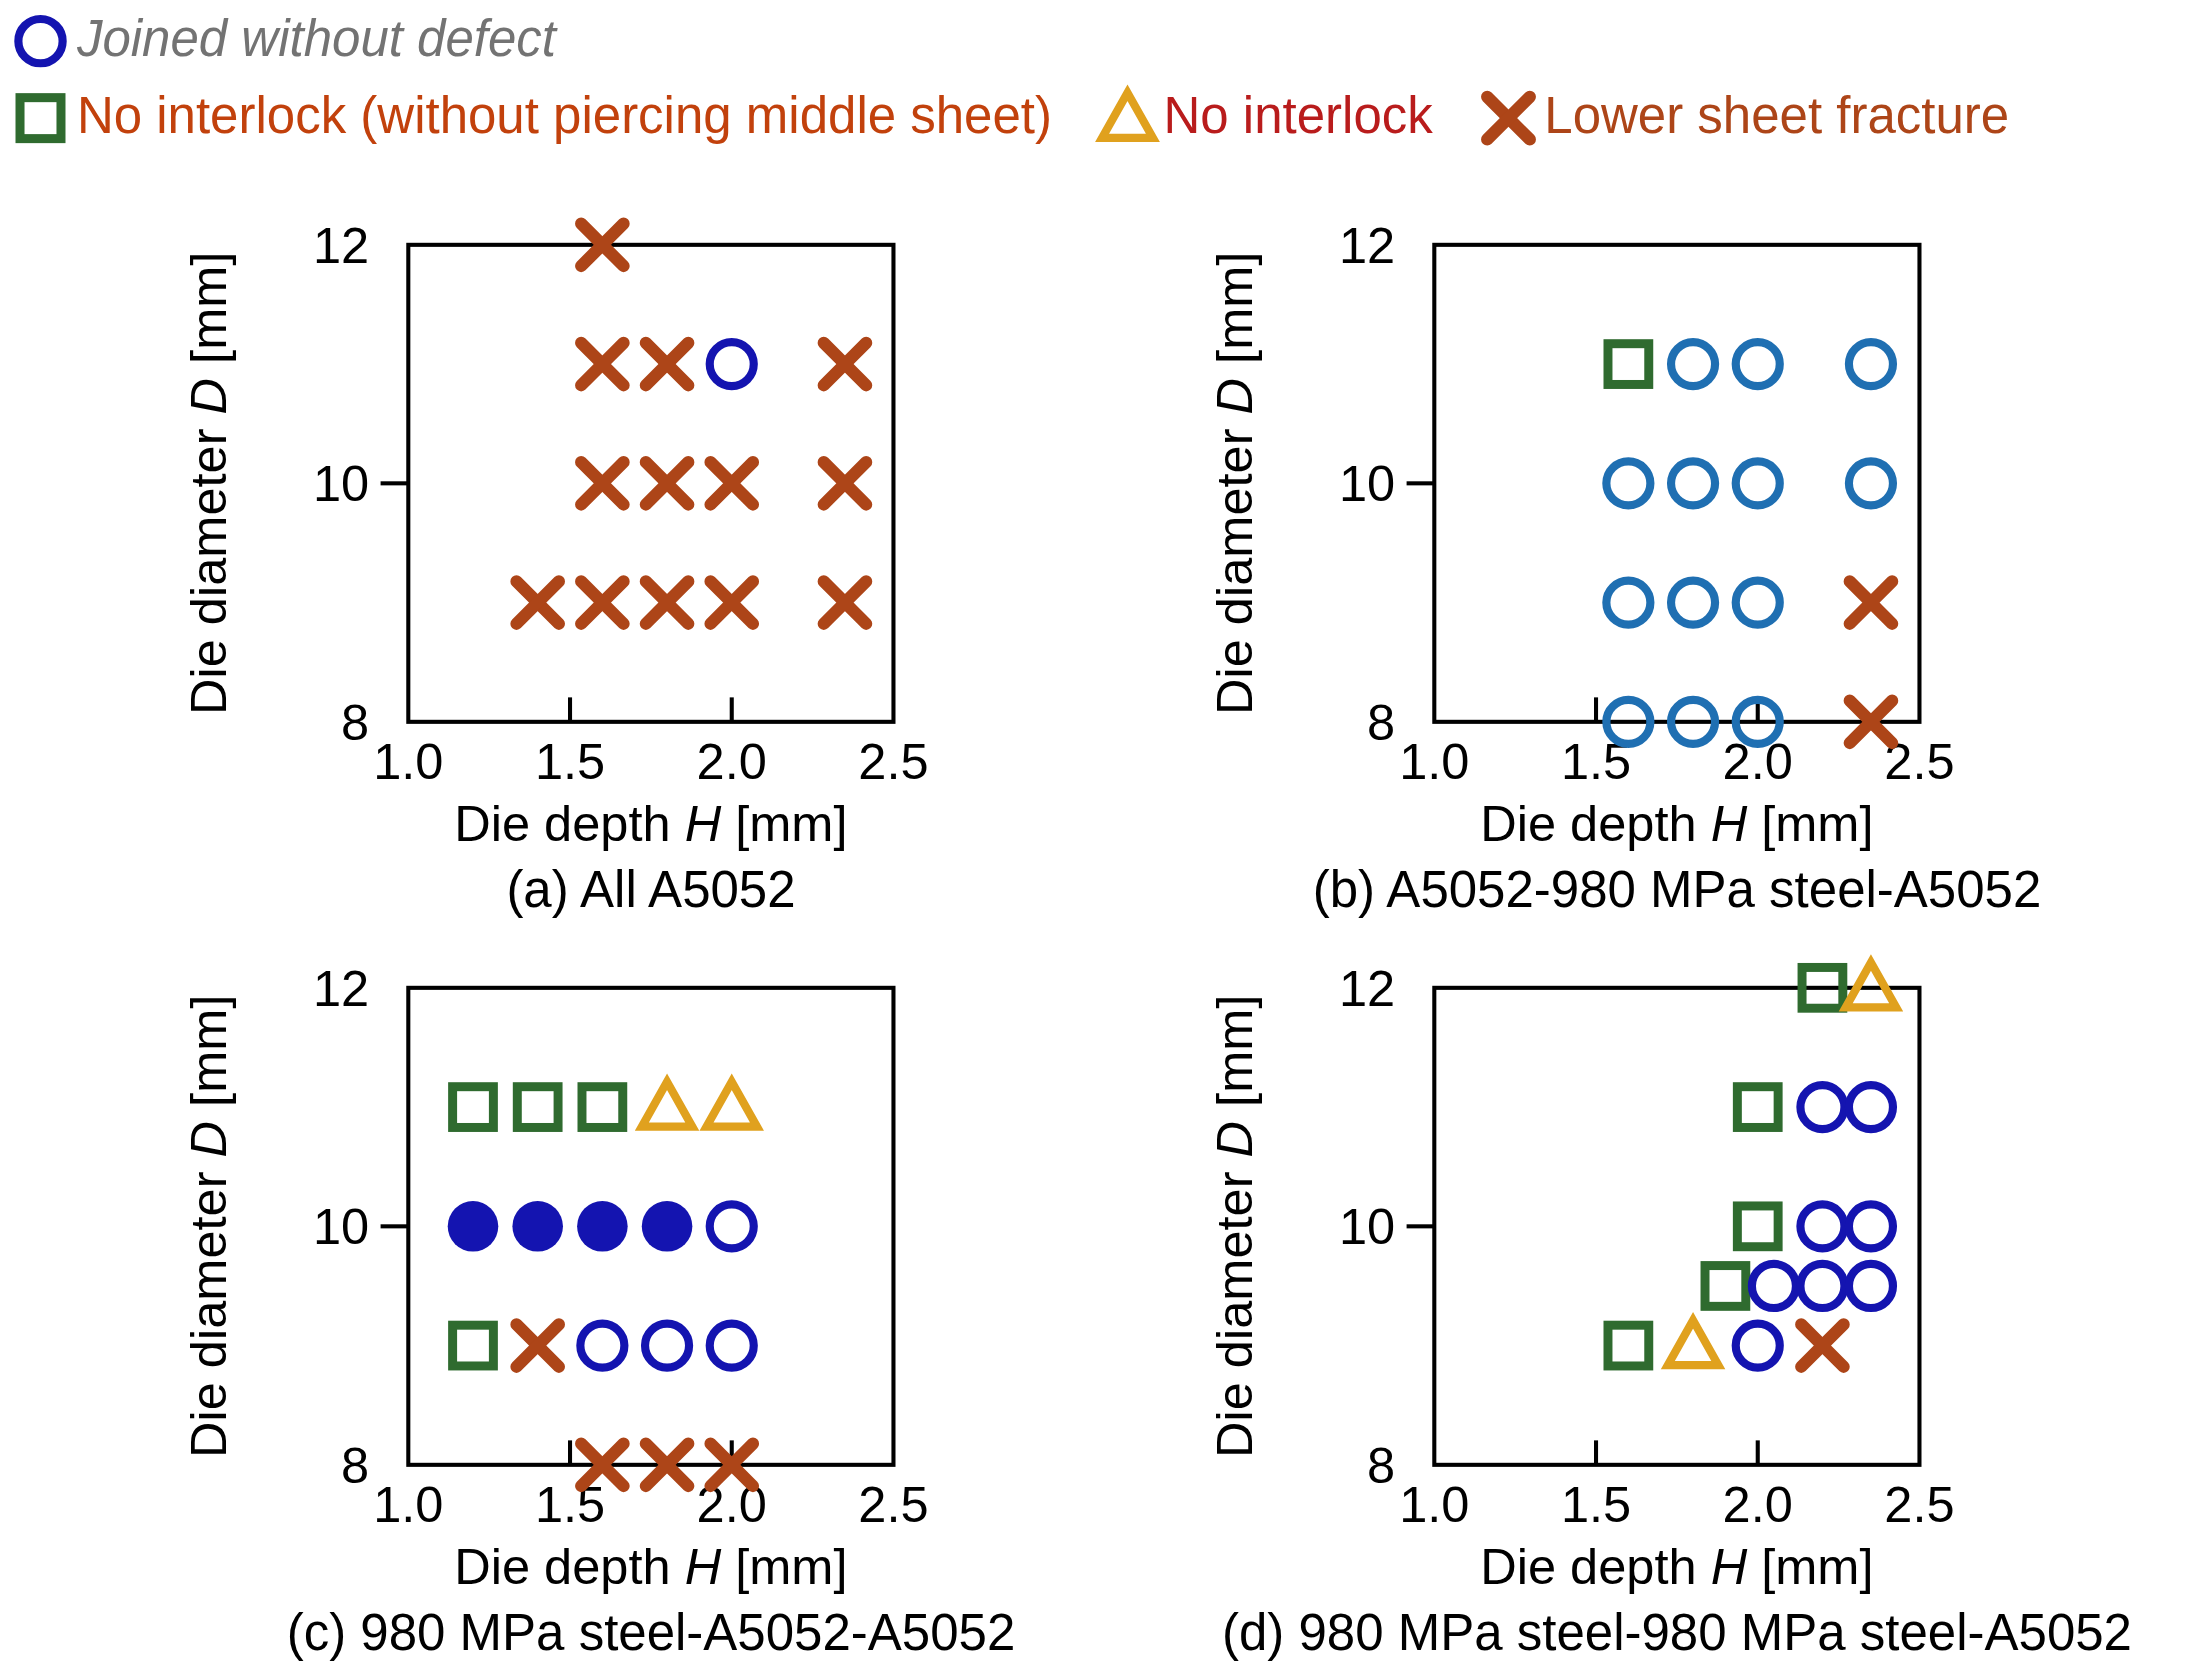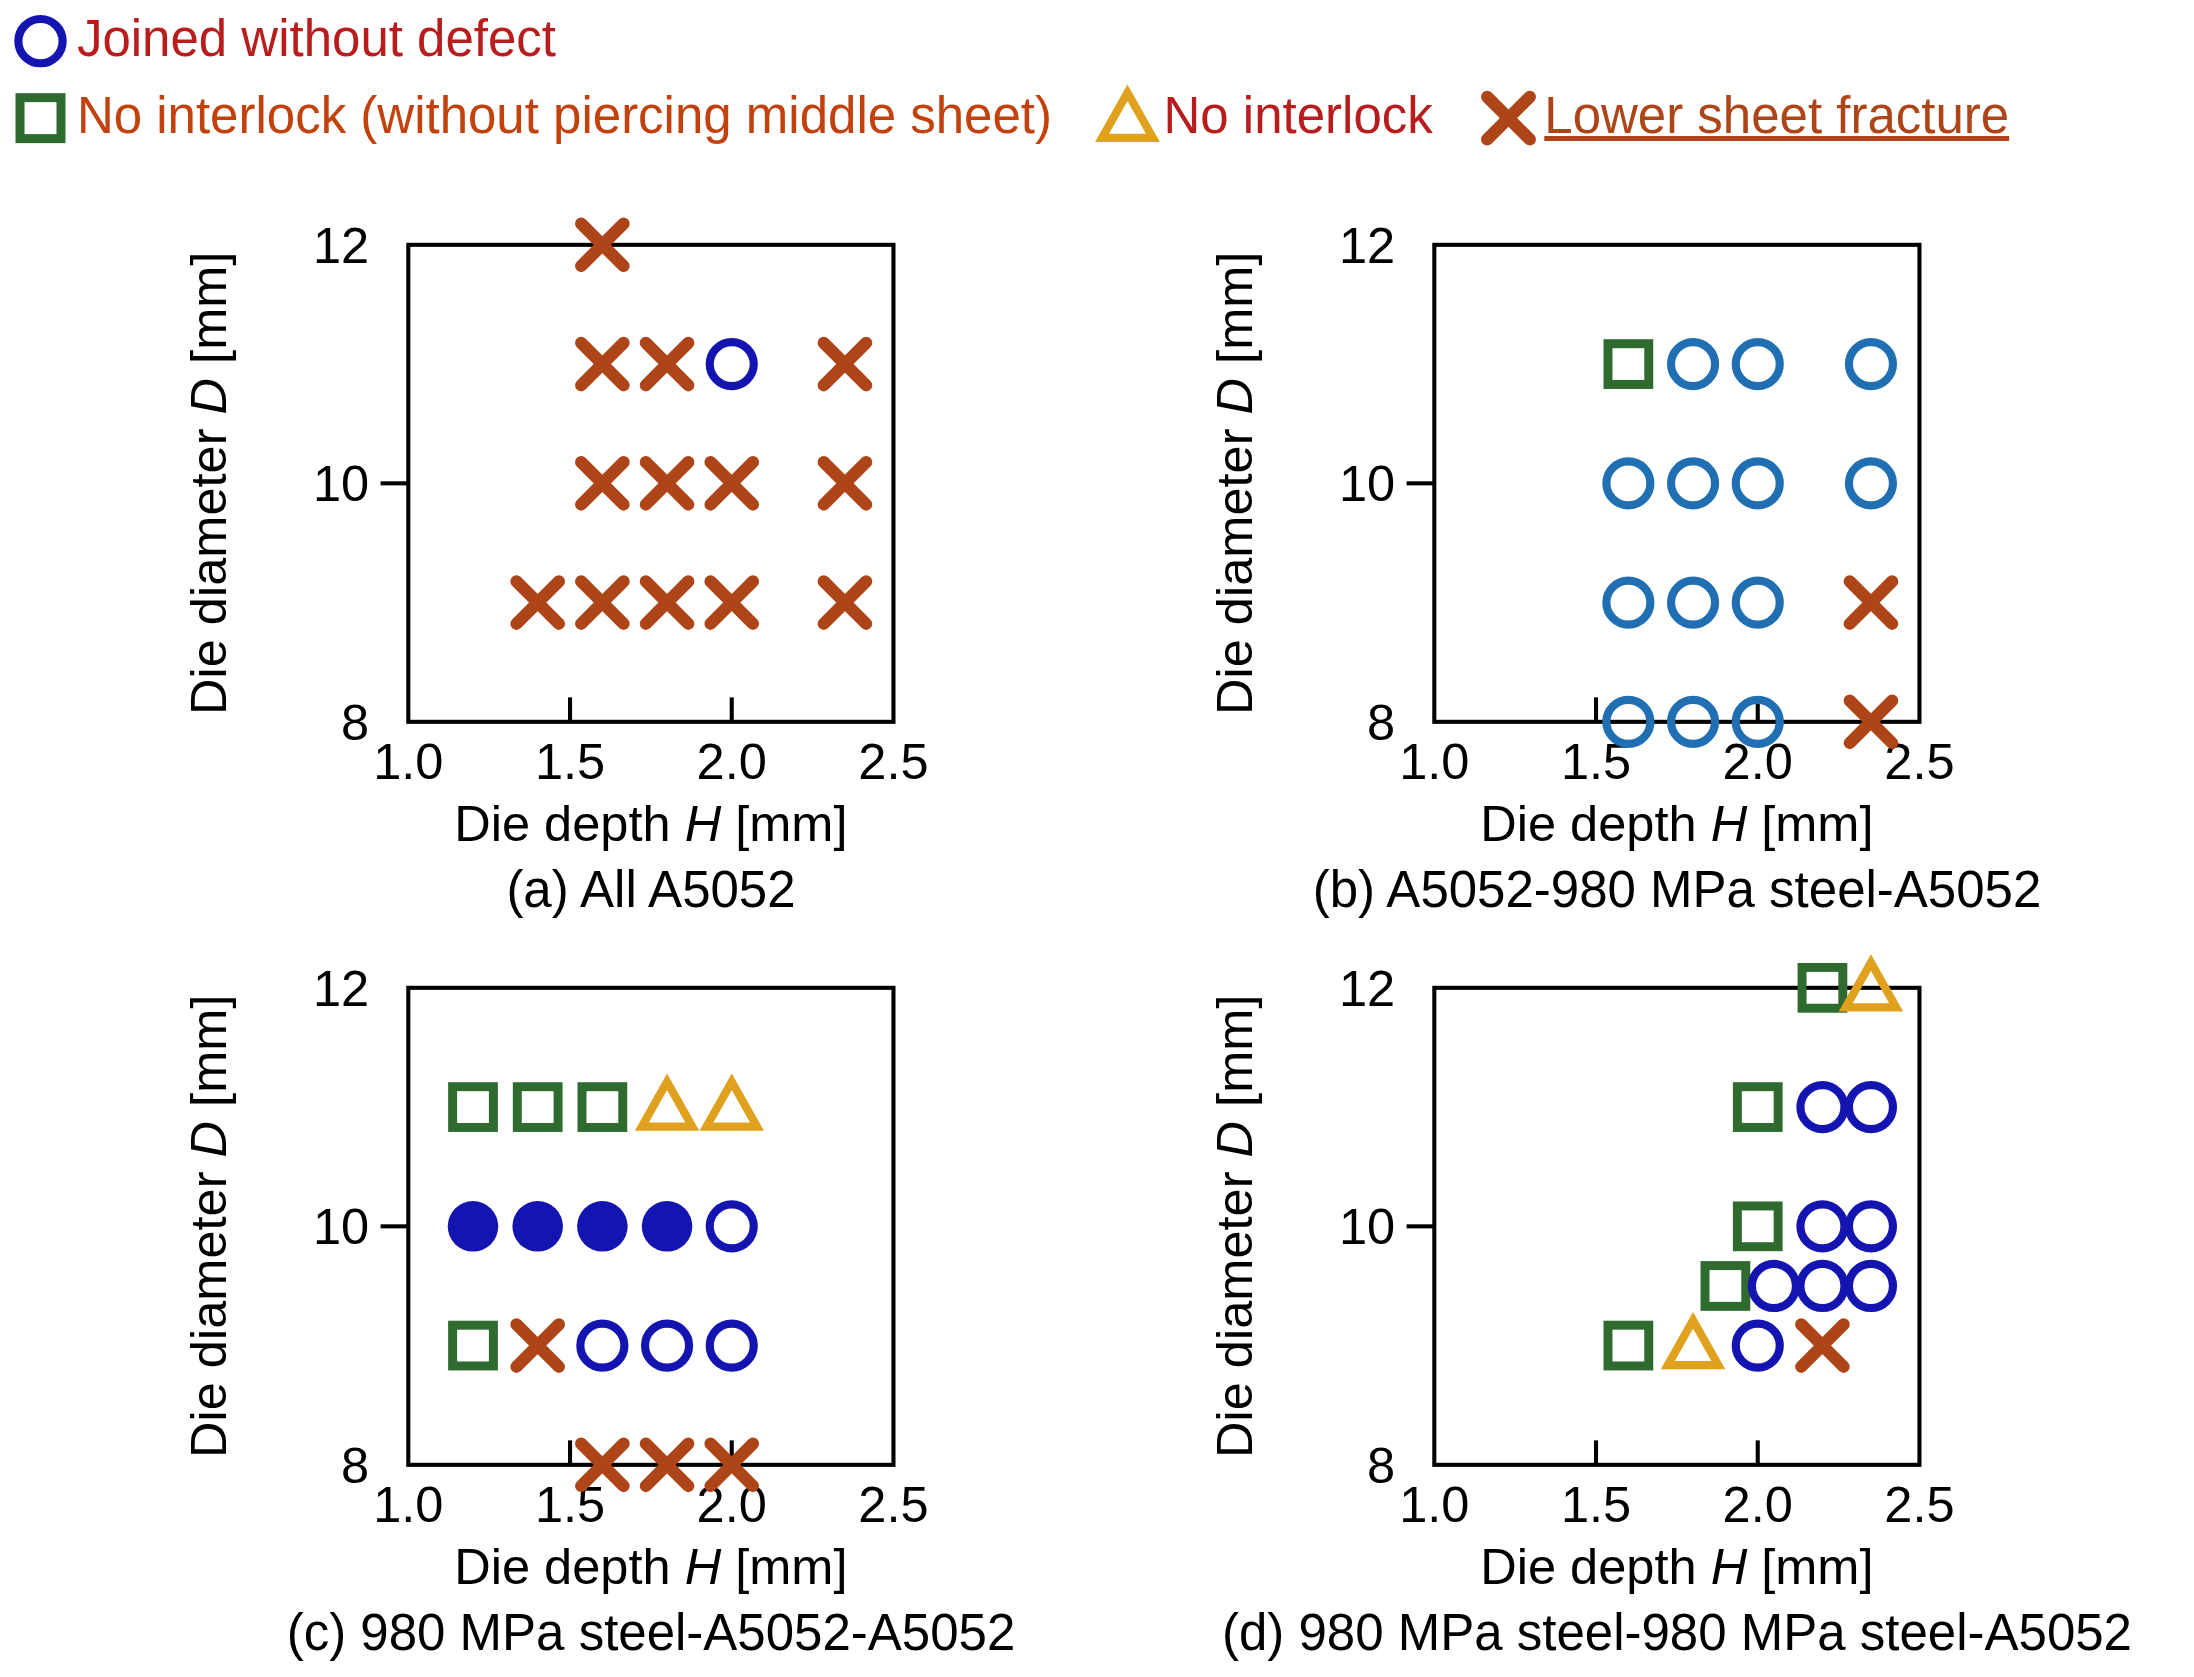--- a/index.html
+++ b/index.html
@@ -34,42 +34,42 @@
 </style>
 </head>
 <body>
 
 <div class="legend">
   <div class="legend-row row1">
     <div class="legend-item">
       <svg class="legend-marker" width="59" height="59" viewBox="0 0 72 72">
           <circle cx="36" cy="38" r="27" fill="none" stroke="#1414B0" stroke-width="10"></circle>
         </svg>
-      <span class="legend-label" style="color: #b91c1c;">Joined without defect</span>
+      <span class="legend-label" style="color: #737373; font-style: italic;">Joined without defect</span>
     </div>
   </div>
   <div class="legend-row row2">
     <div class="legend-item">
       <svg class="legend-marker" width="59" height="59" viewBox="0 0 72 72">
           <rect x="11" y="13" width="50" height="50" fill="none" stroke="#2F6B2F" stroke-width="11"></rect>
         </svg>
       <span class="legend-label" style="color: #c2410c;">No interlock (without piercing middle sheet)</span>
     </div>
     <div class="legend-item">
       <svg class="legend-marker" width="59" height="59" viewBox="0 0 72 72">
           <path d="M 36 7 L 5 62 L 67 62 Z" fill="none" stroke="#E0A11E" stroke-width="10" stroke-linejoin="miter"></path>
         </svg>
       <span class="legend-label" style="color: #b91c1c;">No interlock</span>
     </div>
     <div class="legend-item">
       <svg class="legend-marker" width="59" height="59" viewBox="0 0 72 72">
           <line x1="10" y1="12" x2="62" y2="64" stroke="#AD4518" stroke-width="15" stroke-linecap="round"></line>
           <line x1="10" y1="64" x2="62" y2="12" stroke="#AD4518" stroke-width="15" stroke-linecap="round"></line>
         </svg>
-      <span class="legend-label" style="color: rgb(173, 69, 24); text-decoration: underline;">Lower sheet fracture</span>
+      <span class="legend-label" style="color: rgb(173, 69, 24);">Lower sheet fracture</span>
     </div>
   </div>
 </div>
 
 <div class="charts-grid">
   <figure class="chart">
     <svg class="plot" width="951" height="636" viewBox="0 0 1165 780">
         <g>
           <rect x="310" y="28" width="595" height="585" fill="none" stroke="#000000" stroke-width="5"></rect>
           <line x1="508.3333333333333" y1="613" x2="508.3333333333333" y2="583" stroke="#000000" stroke-width="5"></line>

